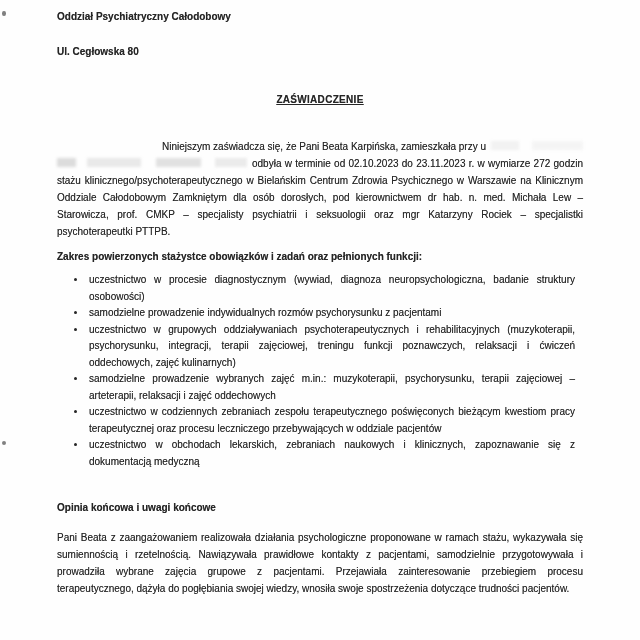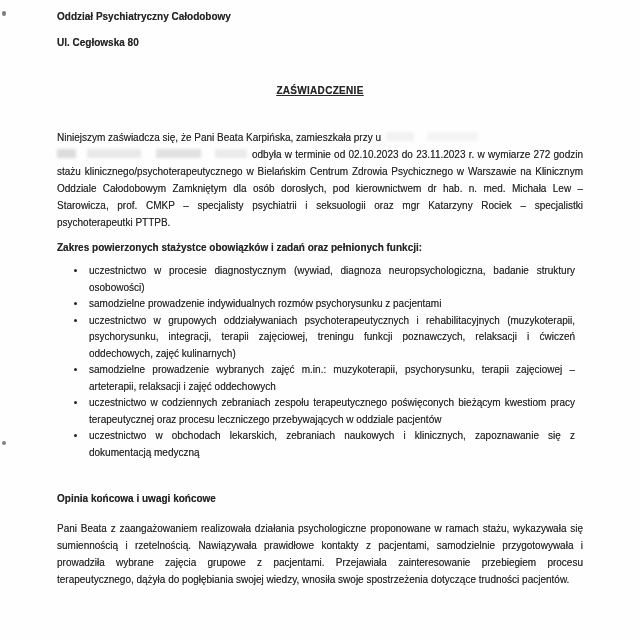--- a/index.html
+++ b/index.html
@@ -11,30 +11,30 @@
     padding: 8px 57px 0 57px;
     background: #fefefe;
     font-family: "Liberation Sans", "DejaVu Sans", sans-serif;
     font-size: 10px;
     line-height: 17px;
     color: #262626;
     text-shadow: 0 0 0.5px rgba(38,38,38,0.55);
     overflow: hidden;
   }
   .org { font-weight: bold; }
-  .org-addr { margin-top: 9px; }
+  .org-addr { margin-top: 18px; }
   .title-wrap { text-align: center; margin-top: 31px; }
   .doc-title {
     font-weight: bold;
     text-decoration: underline;
     letter-spacing: 0.3px;
     margin-top: 12px;
   }
   .intro { margin-top: 30px; }
-  .intro-line1 { white-space: nowrap; }
+  .intro-line1 { white-space: nowrap; text-align: right; }
   .redact {
     display: inline-block;
     height: 9px;
     vertical-align: baseline;
     filter: blur(1.5px);
   }
   .redact-tail {
     width: 92px;
     margin-left: 5px;
     background: linear-gradient(90deg,

